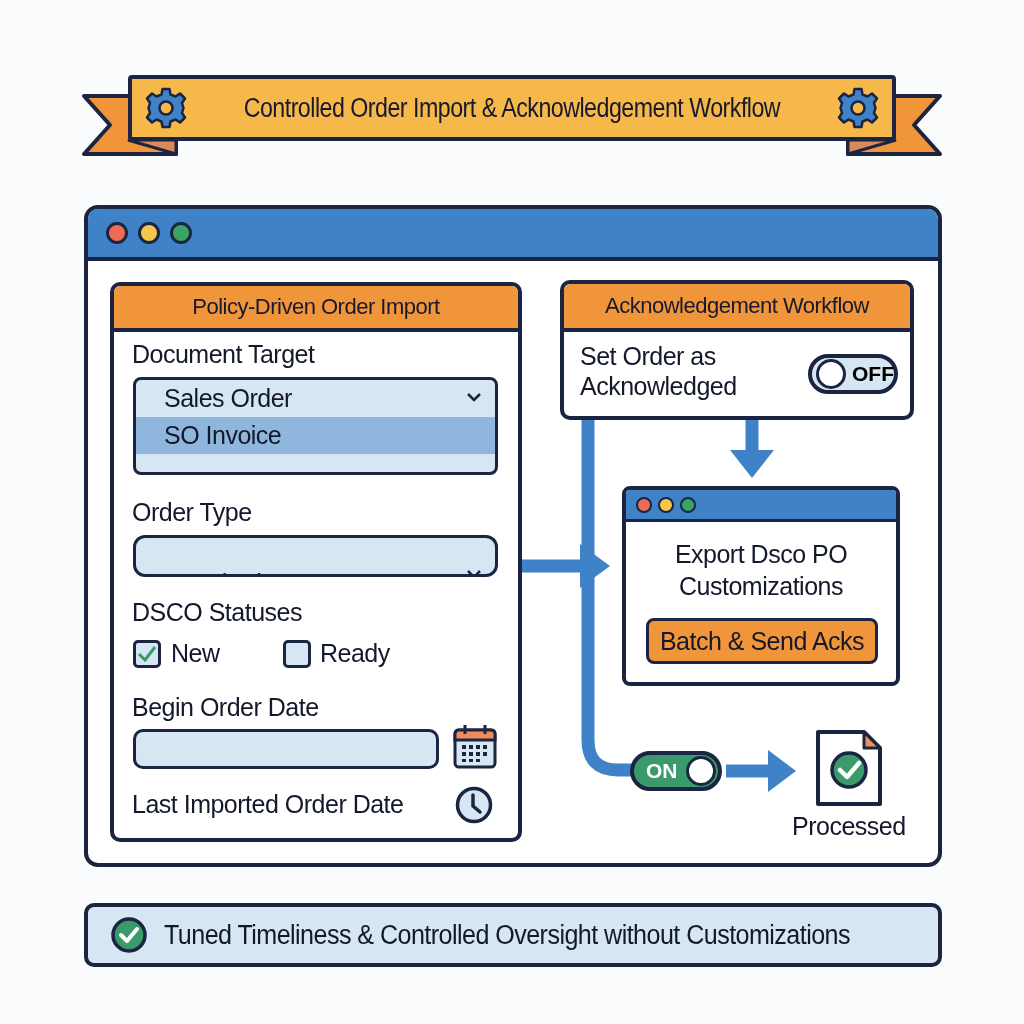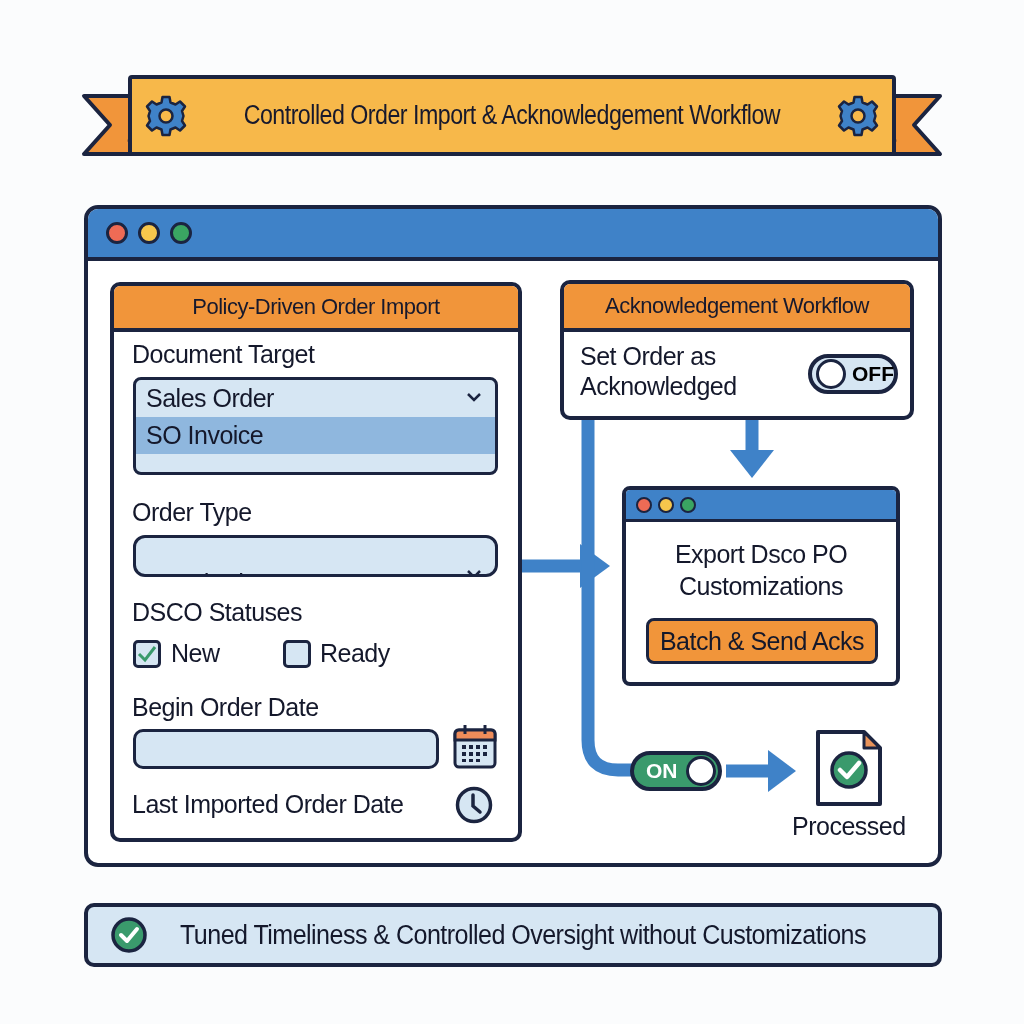--- a/index.html
+++ b/index.html
@@ -4,21 +4,21 @@
   <style>
     * { box-sizing: border-box; margin: 0; padding: 0; }
     body {
       width: 1024px; height: 1024px; background: #fbfcfd;
       font-family: "Liberation Sans", "DejaVu Sans", sans-serif;
       position: relative; overflow: hidden; color: #14182b;
     }
     .abs { position: absolute; }
     .tail-svg { position: absolute; top: 92px; }
     .banner {
-      position: absolute; left: 128px; top: 75px; width: 768px; height: 81px;
+      position: absolute; left: 128px; top: 75px; width: 768px; height: 66px;
       background: #f7b84a; border: 4px solid #1b2440; border-radius: 4px;
       display: flex; align-items: center; justify-content: center; gap: 12px;
     }
     .banner-title { font-size: 27px; letter-spacing: -0.6px; color: #17192d; transform: scaleX(0.86); white-space: nowrap; }
     .gear { width: 44px; height: 44px; }
 
     
     .window {
       position: absolute; left: 84px; top: 205px; width: 858px; height: 662px;
       background: #ffffff; border: 4px solid #1b2440; border-radius: 14px; overflow: hidden;
@@ -38,21 +38,21 @@
     }
     .panel-head {
       background: #f1953a; border-bottom: 4px solid #1b2440; text-align: center;
       font-size: 22px; color: #17192d; letter-spacing: -0.5px; white-space: nowrap;
     }
     .label { position: absolute; font-size: 25px; color: #14182b; letter-spacing: -0.5px; white-space: nowrap; }
 
     .select {
       position: absolute; border: 3px solid #1b2440; border-radius: 8px; background: #d6e6f3; overflow: hidden;
     }
-    .select-row { height: 37px; display: flex; align-items: center; padding-left: 10px; font-size: 25px; letter-spacing: -0.5px; position: relative; }
+    .select-row { height: 37px; display: flex; align-items: center; padding-left: 28px; font-size: 25px; letter-spacing: -0.5px; position: relative; }
     .select-row.highlight { background: #8fb7de; }
     .chev { position: absolute; right: 12px; top: 8px; width: 18px; height: 18px; }
 
     .checkbox { position: absolute; width: 28px; height: 28px; border: 3px solid #1b2440; border-radius: 5px; background: #d6e6f3; }
 
     .date-input { position: absolute; border: 3px solid #1b2440; border-radius: 8px; background: #d6e6f3; }
 
     
     .toggle {
       position: absolute; border: 4px solid #1b2440; border-radius: 20px; display: flex; align-items: center;
@@ -73,21 +73,21 @@
     .batch-btn {
       position: absolute; left: 20px; top: 128px; width: 232px; height: 46px;
       background: #f1953a; border: 3px solid #1b2440; border-radius: 8px;
       font-size: 25px; display: flex; align-items: center; justify-content: center; letter-spacing: -0.5px;
     }
 
     
     .footer {
       position: absolute; left: 84px; top: 903px; width: 858px; height: 64px;
       background: #d6e6f3; border: 4px solid #1b2440; border-radius: 10px;
-      display: flex; align-items: center; padding-left: 22px; gap: 32px;
+      display: flex; align-items: center; padding-left: 22px; gap: 16px;
     }
     .footer-text { font-size: 27px; letter-spacing: -0.6px; white-space: nowrap; transform-origin: left center; transform: scaleX(0.93); }
 
     .check-circle { width: 38px; height: 38px; }
   </style>
 </head>
 <body>
 
 <svg class="tail-svg" style="left:80px;" width="100" height="68" viewBox="0 0 100 68">
   <polygon points="4,4 96,4 96,62 4,62 30,33" fill="#f1953a" stroke="#1b2440" stroke-width="4" stroke-linejoin="round"></polygon>

